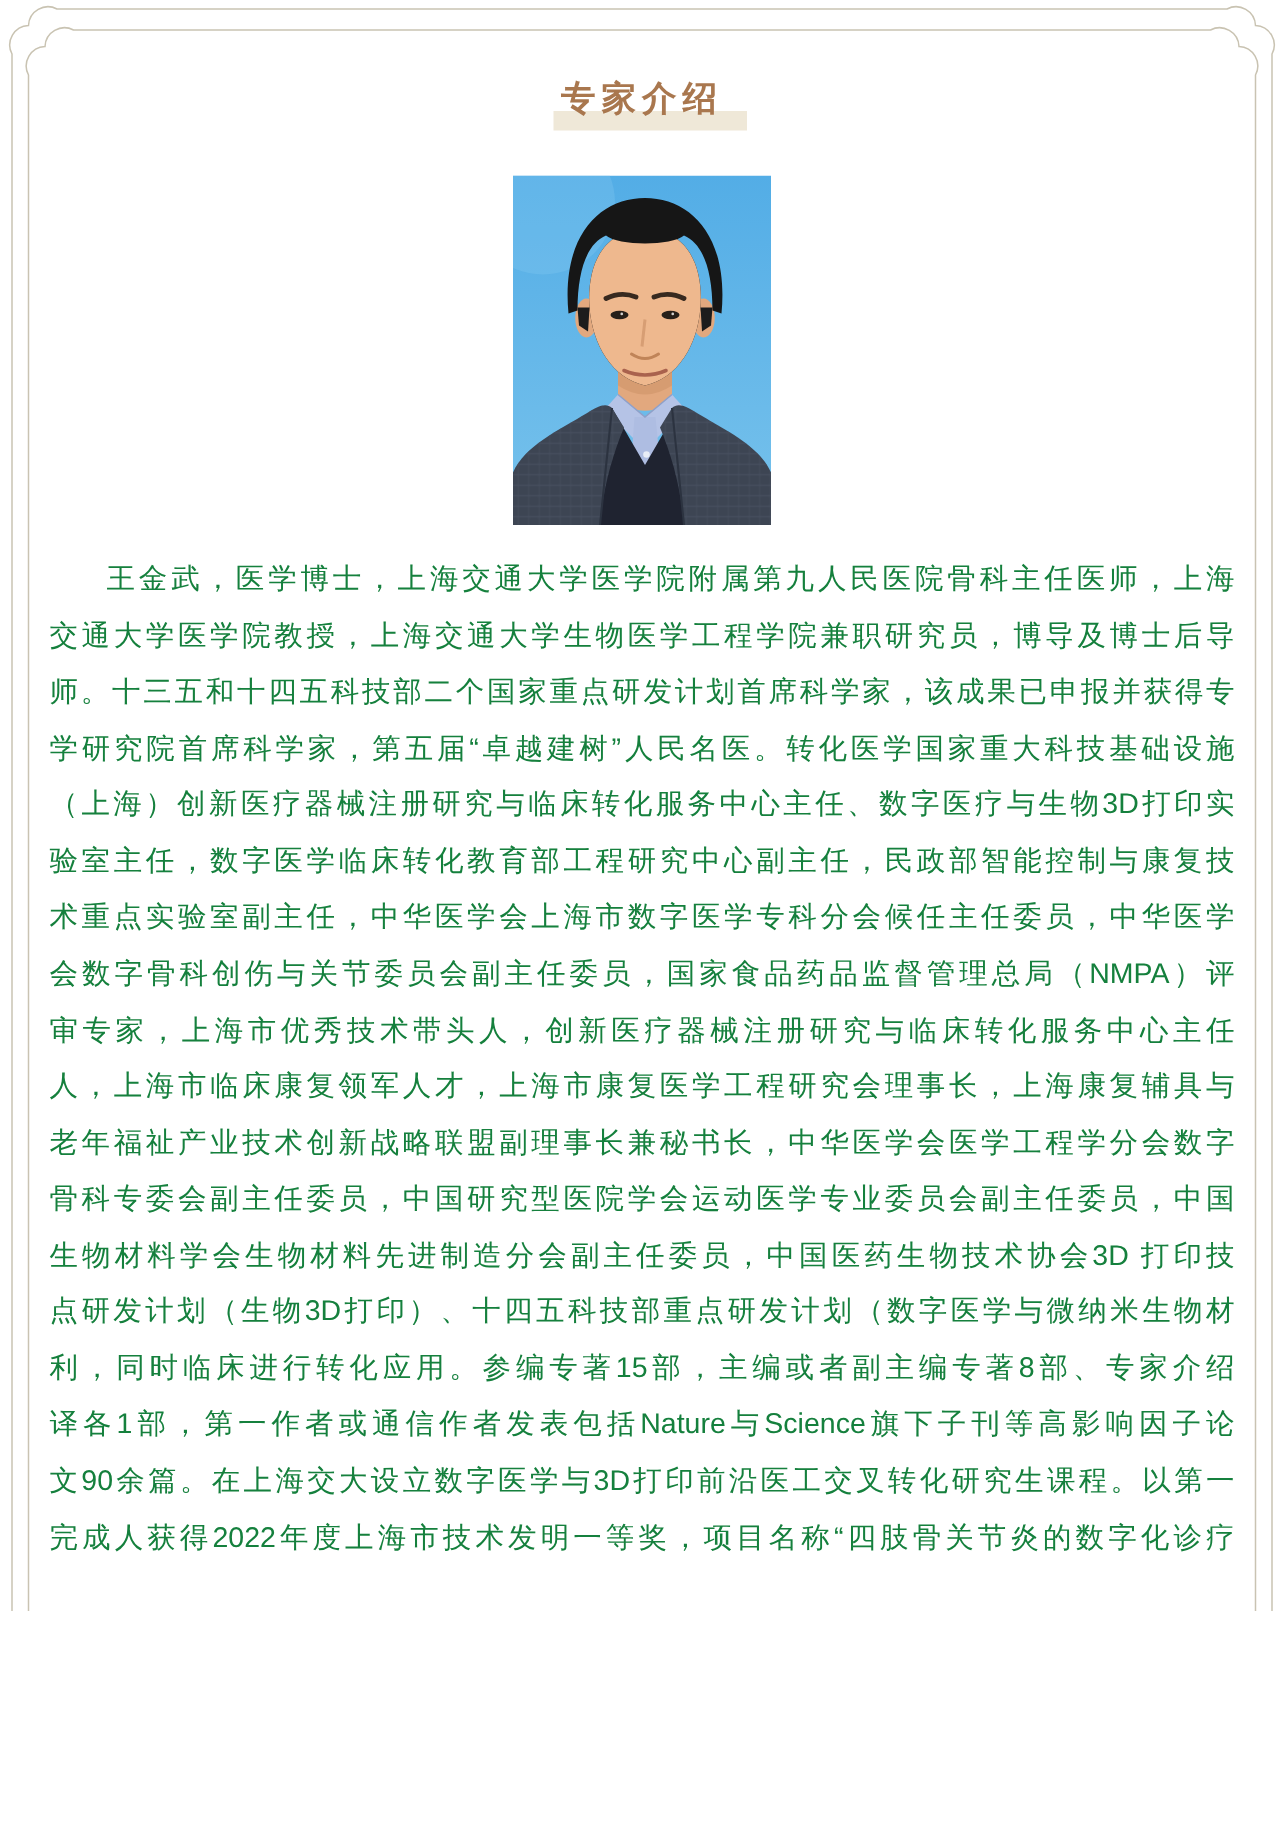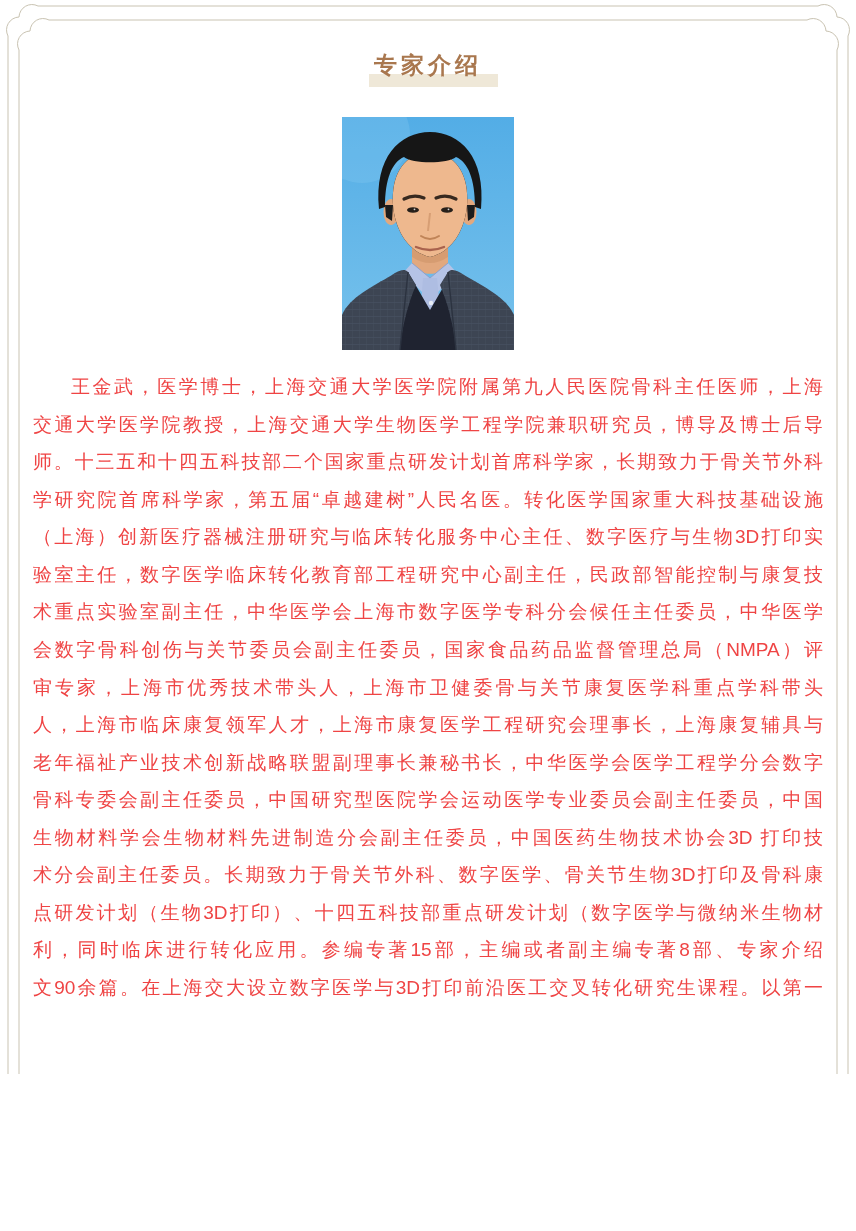--- a/index.html
+++ b/index.html
@@ -53,21 +53,21 @@
     width: 172px;
     height: 233px;
     margin: 33px auto 0 auto;
     display: block;
   }
   .photo svg { display: block; }
   .bio {
     position: relative;
     z-index: 2;
     margin: 18px 33px 0 33px;
-    color: #ef4444;
+    color: #15803d;
     font-size: 19px;
   }
   .bio-line {
     height: 37.57px;
     line-height: 37.57px;
     text-align: justify;
     text-align-last: justify;
     overflow: hidden;
     white-space: normal;
   }
@@ -167,30 +167,31 @@
         <path d="M 172 233 L 172 198 C 164 180 142 170 122 158 C 116 154 110 151 106 155 L 98 168 C 106 187 112 209 114 233 Z" fill="url(#tweed)"></path>
         <path d="M 66 155 L 58 233" stroke="#2c3340" stroke-width="1.4" fill="none"></path>
         <path d="M 106 155 L 114 233" stroke="#2c3340" stroke-width="1.4" fill="none"></path>
       </g>
     </svg>
   </div>
 
   <div class="bio">
       <div class="bio-line indent">王金武，医学博士，上海交通大学医学院附属第九人民医院骨科主任医师，上海</div>
       <div class="bio-line">交通大学医学院教授，上海交通大学生物医学工程学院兼职研究员，博导及博士后导</div>
-      <div class="bio-line">师。十三五和十四五科技部二个国家重点研发计划首席科学家，长期致力于骨关节外科</div>
+      <div class="bio-line">师。十三五和十四五科技部二个国家重点研发计划首席科学家，该成果已申报并获得专</div>
       <div class="bio-line">学研究院首席科学家，第五届“卓越建树”人民名医。转化医学国家重大科技基础设施</div>
       <div class="bio-line">（上海）创新医疗器械注册研究与临床转化服务中心主任、数字医疗与生物3D打印实</div>
       <div class="bio-line">验室主任，数字医学临床转化教育部工程研究中心副主任，民政部智能控制与康复技</div>
       <div class="bio-line">术重点实验室副主任，中华医学会上海市数字医学专科分会候任主任委员，中华医学</div>
       <div class="bio-line">会数字骨科创伤与关节委员会副主任委员，国家食品药品监督管理总局（NMPA）评</div>
-      <div class="bio-line">审专家，上海市优秀技术带头人，上海市卫健委骨与关节康复医学科重点学科带头</div>
+      <div class="bio-line">审专家，上海市优秀技术带头人，创新医疗器械注册研究与临床转化服务中心主任</div>
       <div class="bio-line">人，上海市临床康复领军人才，上海市康复医学工程研究会理事长，上海康复辅具与</div>
       <div class="bio-line">老年福祉产业技术创新战略联盟副理事长兼秘书长，中华医学会医学工程学分会数字</div>
       <div class="bio-line">骨科专委会副主任委员，中国研究型医院学会运动医学专业委员会副主任委员，中国</div>
       <div class="bio-line">生物材料学会生物材料先进制造分会副主任委员，中国医药生物技术协会3D 打印技</div>
-      <div class="bio-line">术分会副主任委员。长期致力于骨关节外科、数字医学、骨关节生物3D打印及骨科康</div>
       <div class="bio-line">点研发计划（生物3D打印）、十四五科技部重点研发计划（数字医学与微纳米生物材</div>
       <div class="bio-line">利，同时临床进行转化应用。参编专著15部，主编或者副主编专著8部、专家介绍</div>
+      <div class="bio-line">译各1部，第一作者或通信作者发表包括Nature与Science旗下子刊等高影响因子论</div>
       <div class="bio-line">文90余篇。在上海交大设立数字医学与3D打印前沿医工交叉转化研究生课程。以第一</div>
+      <div class="bio-line">完成人获得2022年度上海市技术发明一等奖，项目名称“四肢骨关节炎的数字化诊疗</div>
     </div>
 
 </div>
 
 </body></html>

